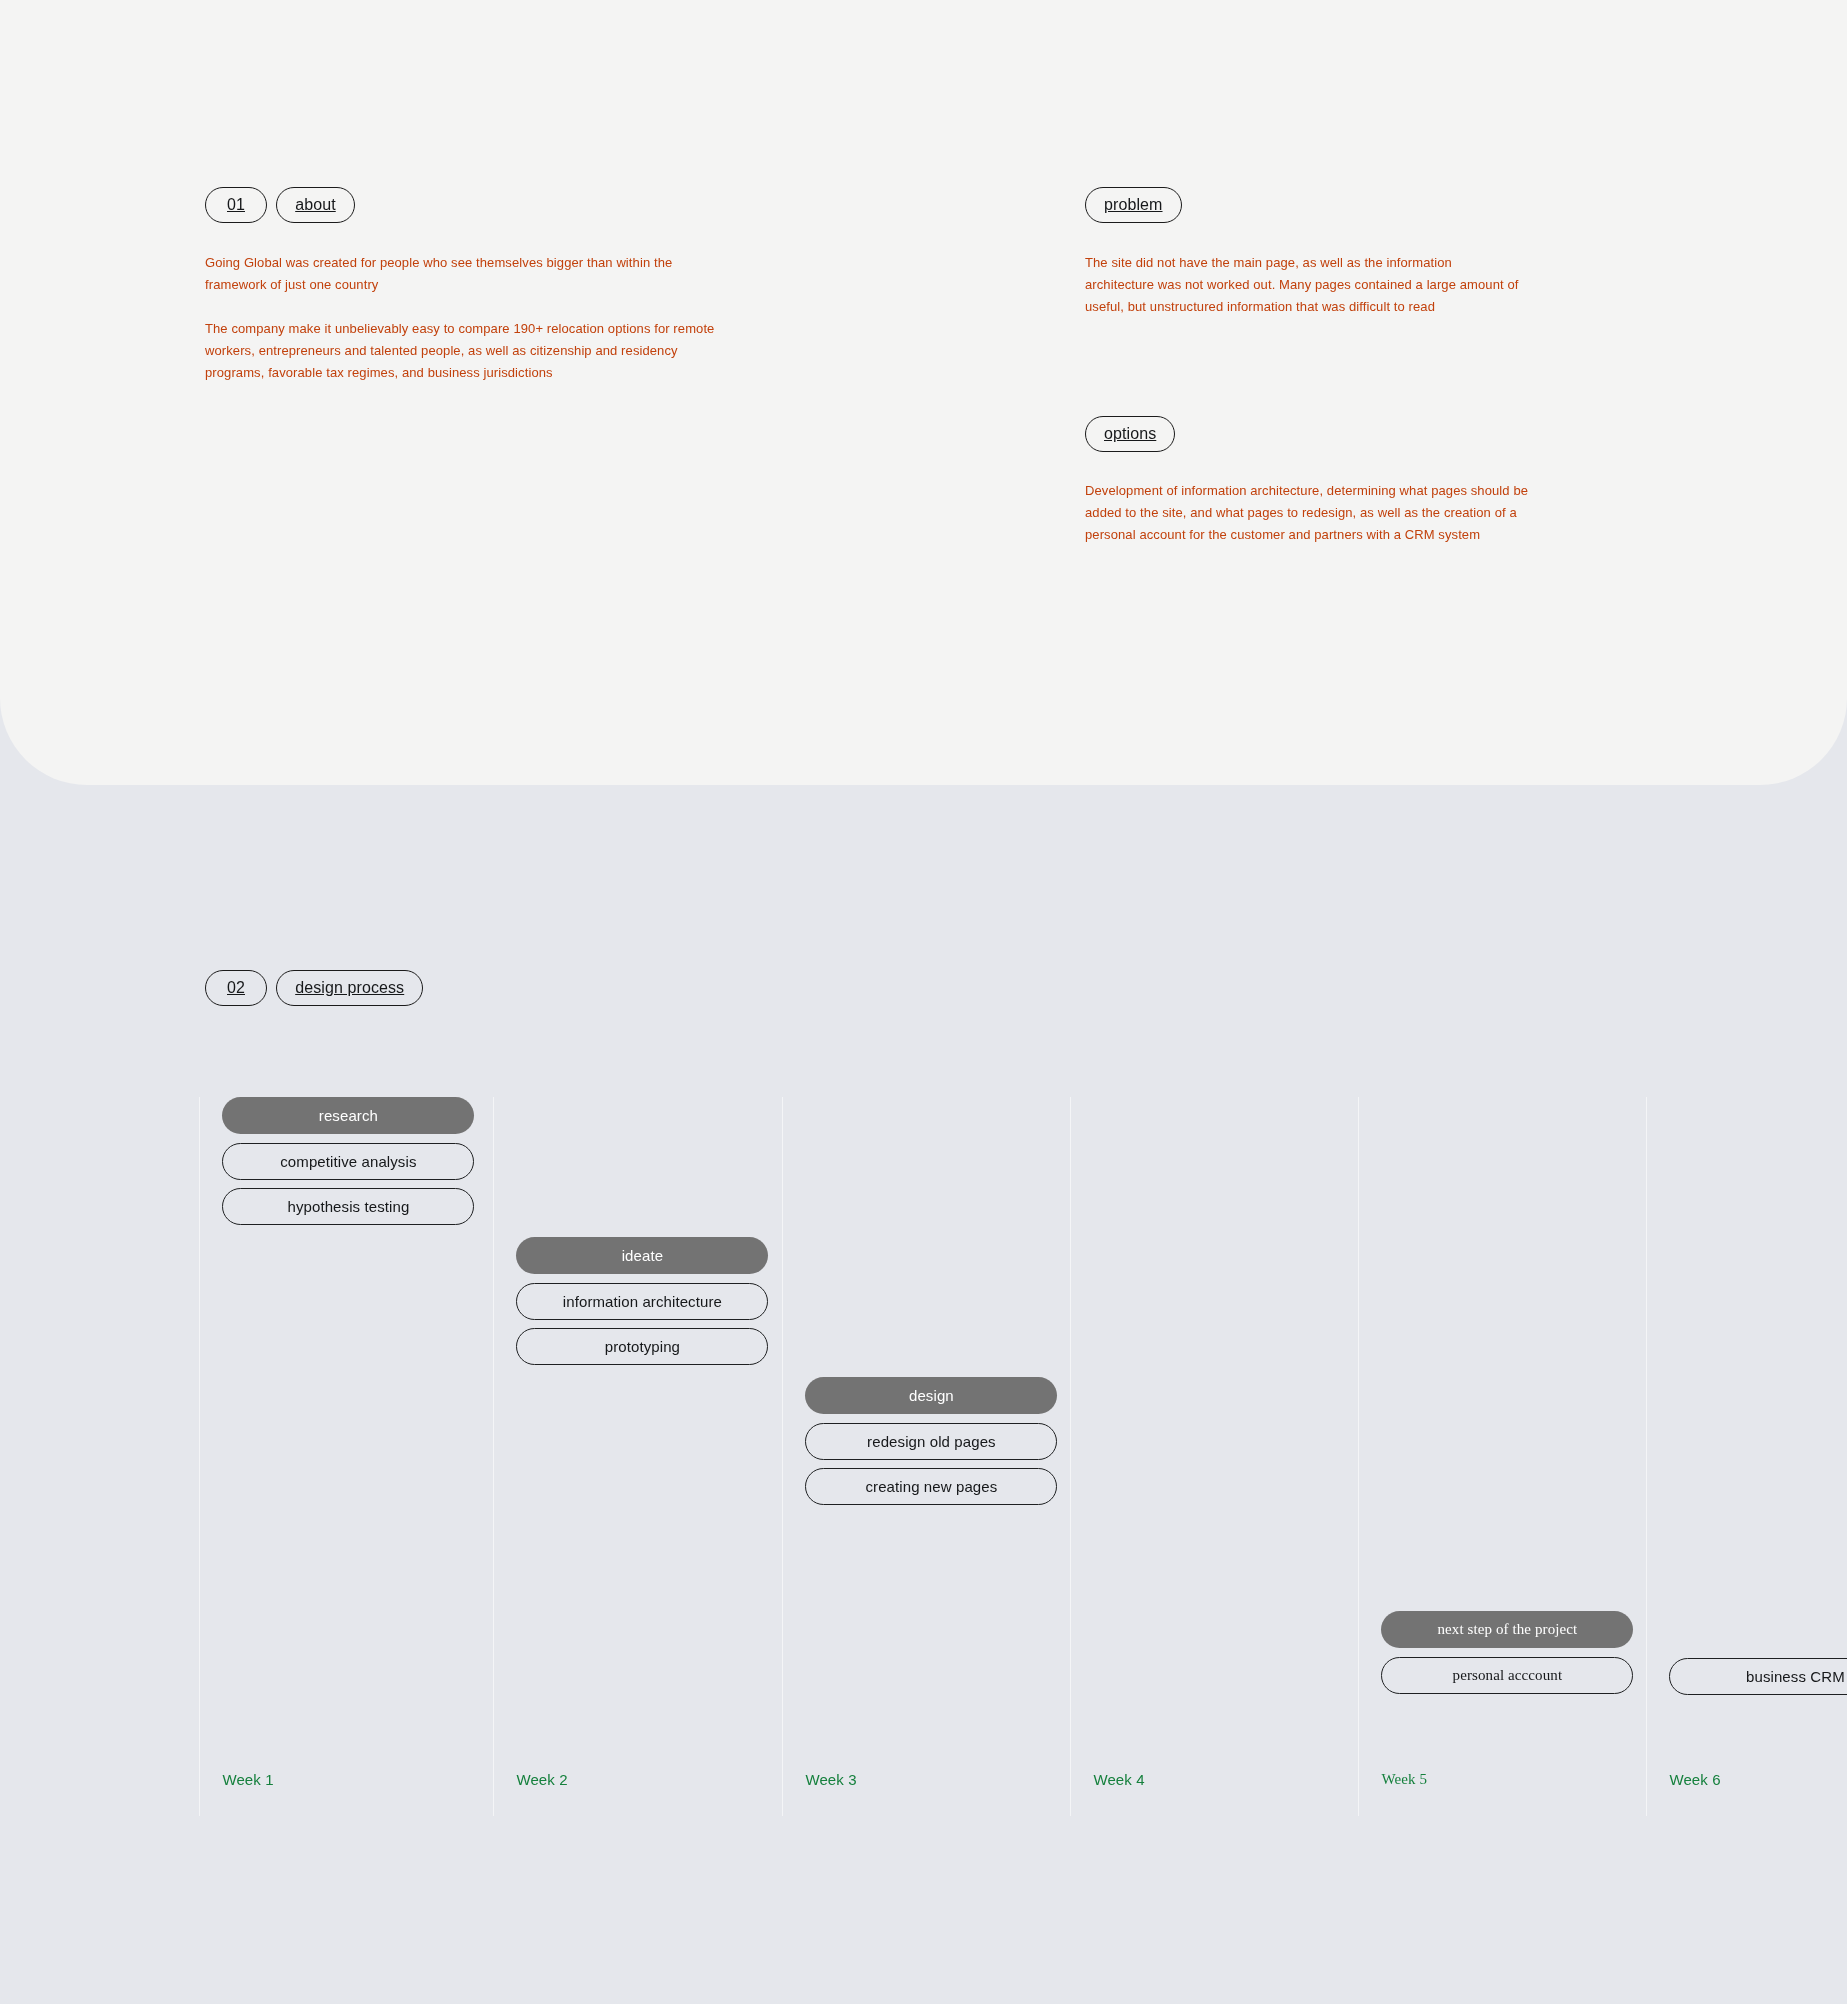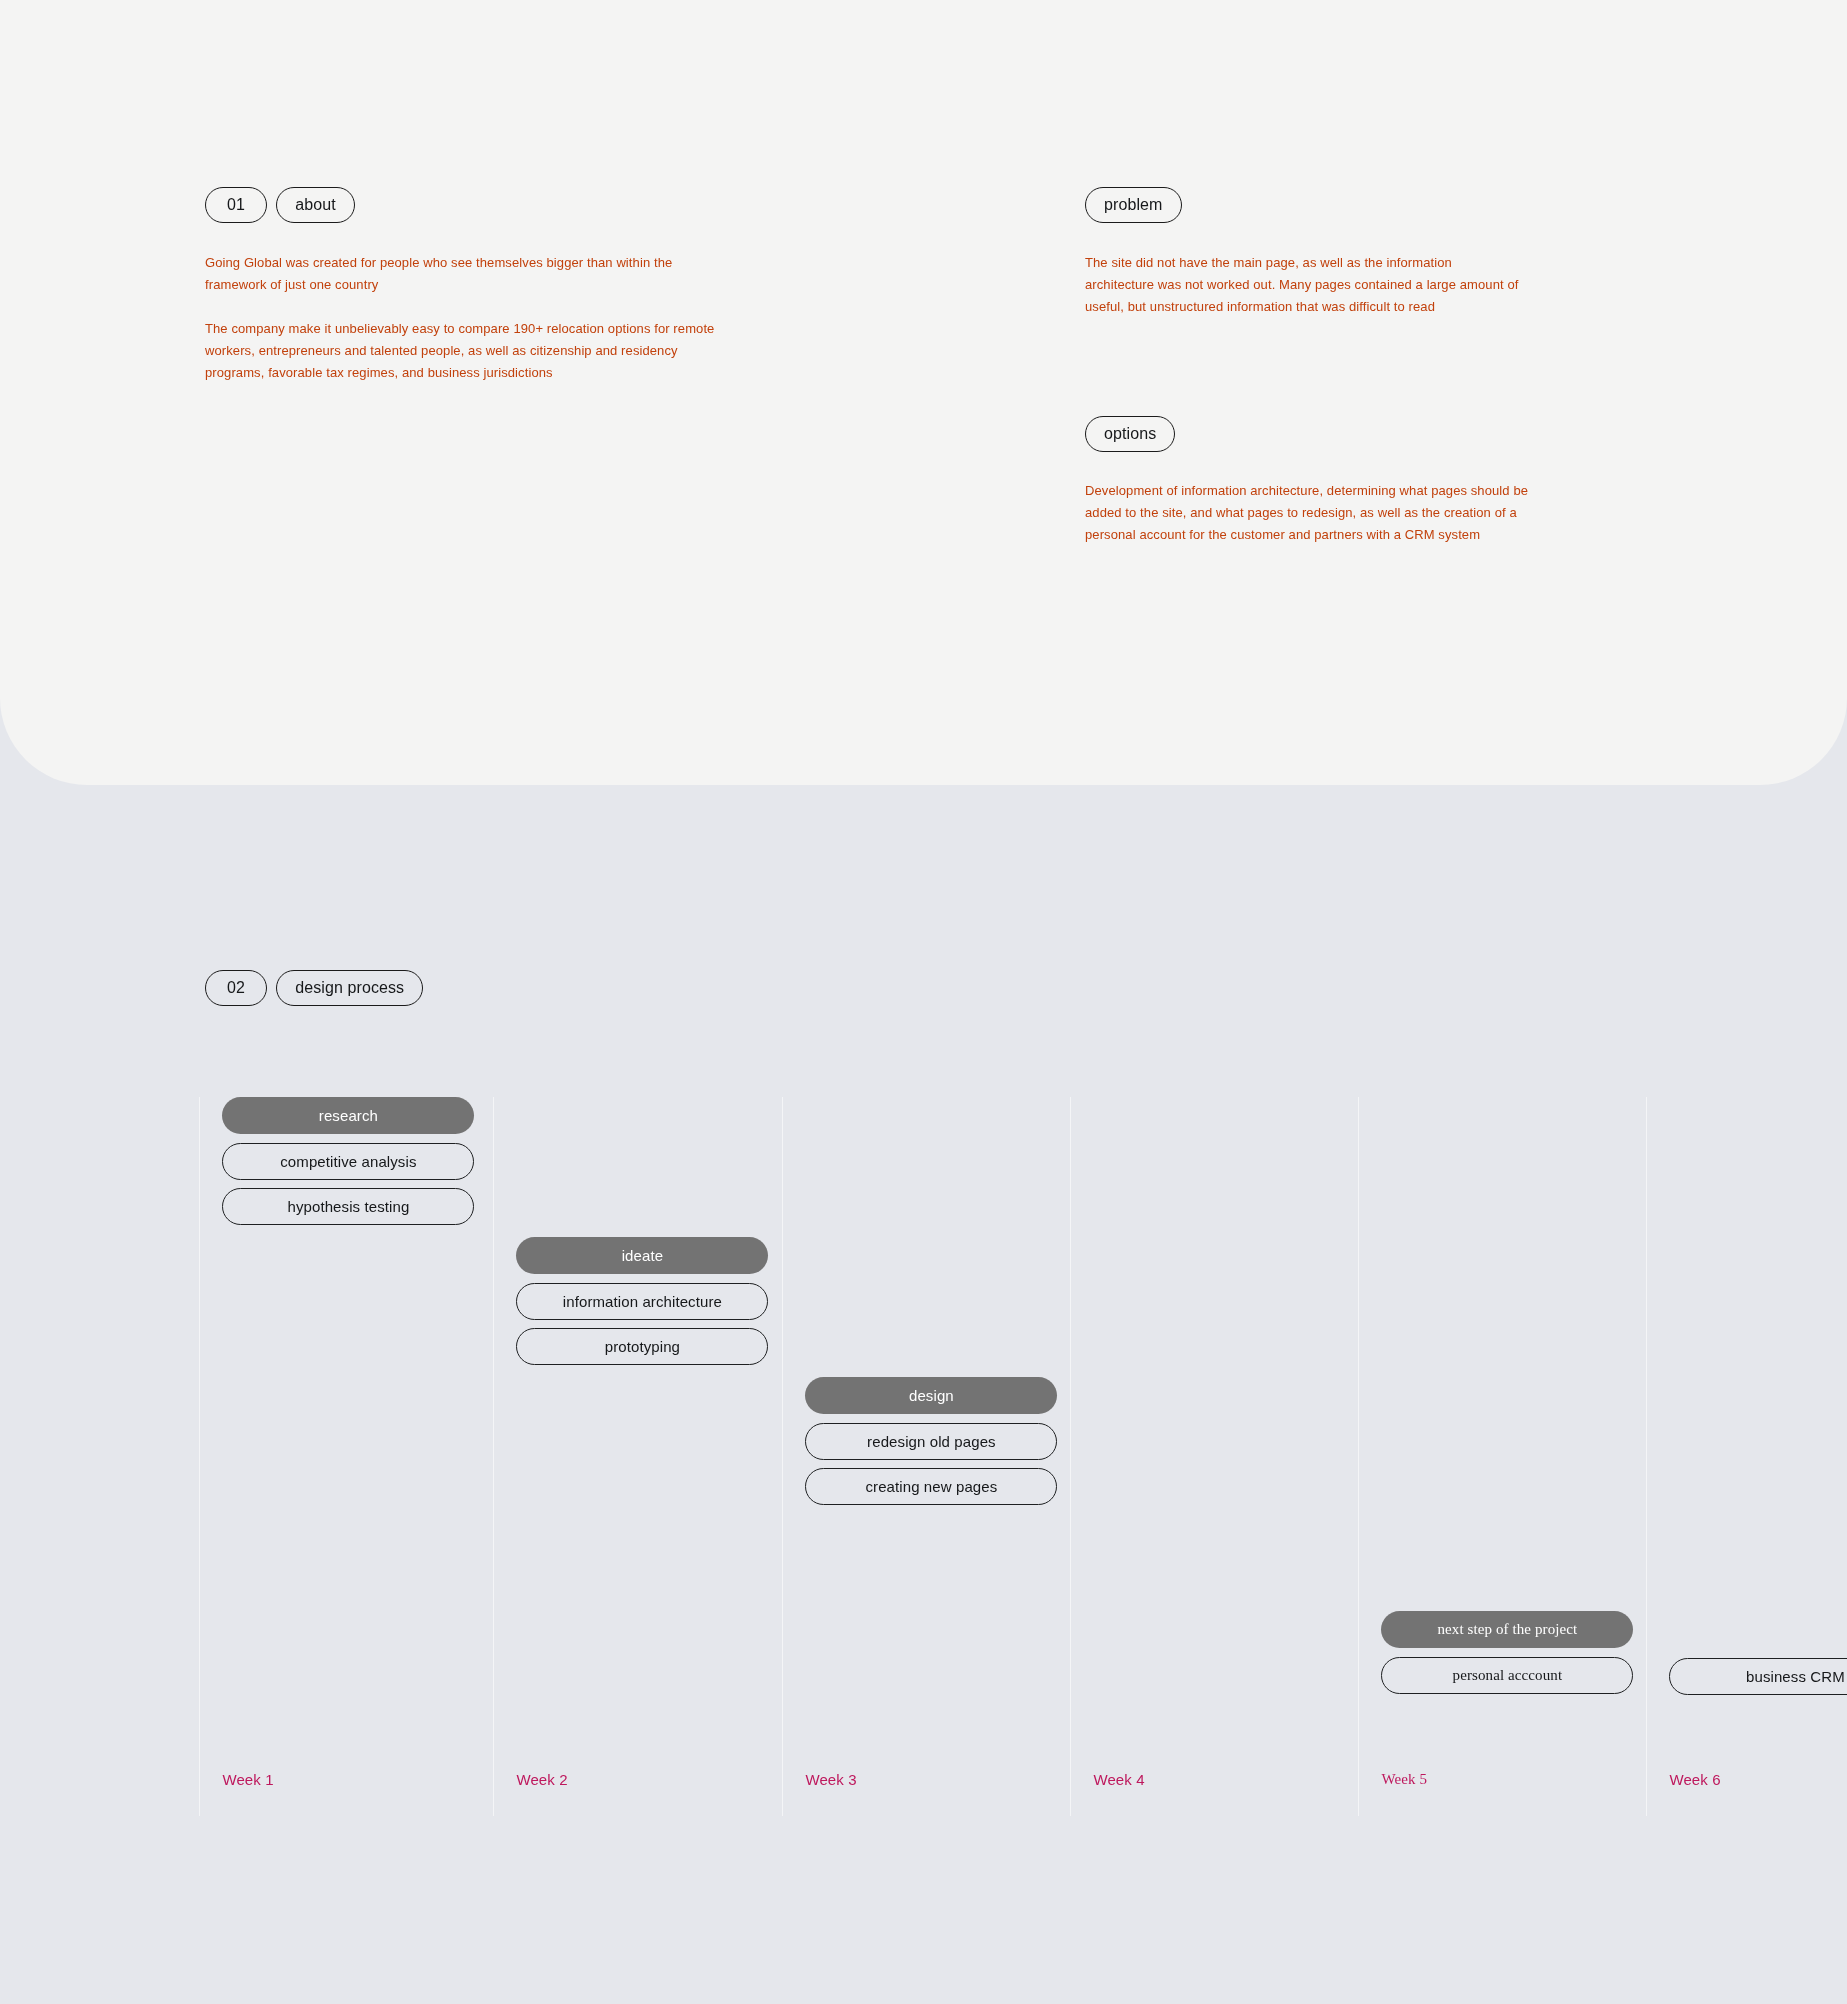--- a/index.html
+++ b/index.html
@@ -41,20 +41,21 @@
     border-radius: 659px;
     height: 36px;
     display: flex;
     align-items: center;
     justify-content: center;
     font-size: 16px;
     color: #16181a;
     letter-spacing: 0.1px;
     box-sizing: border-box;
     background: transparent;
+    text-decoration: underline;
   }
   .tag-num { width: 62px; }
   .tag-label { padding: 11px 18px; }
 
   
   .copy {
     position: absolute;
     font-size: 13px;
     line-height: 22px;
     color: #c2410c;
@@ -126,21 +127,21 @@
     background: transparent;
     border: 1.1px solid #1e2022;
     color: #16181a;
   }
 
   .tl-label {
     position: absolute;
     left: 22.4px;
     top: 674px;
     font-size: 15px;
-    color: #be185d;
+    color: #15803d;
     letter-spacing: 0.1px;
   }
 </style>
 </head>
 <body>
 
 <div class="top-panel"></div>
 
 <div class="tag-row" id="about-tags">
   <div class="tag tag-num">01</div>

